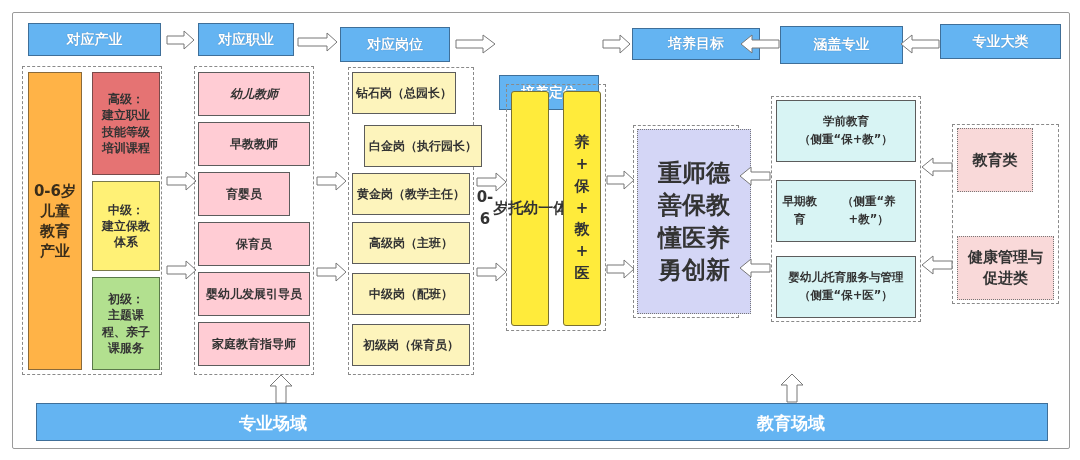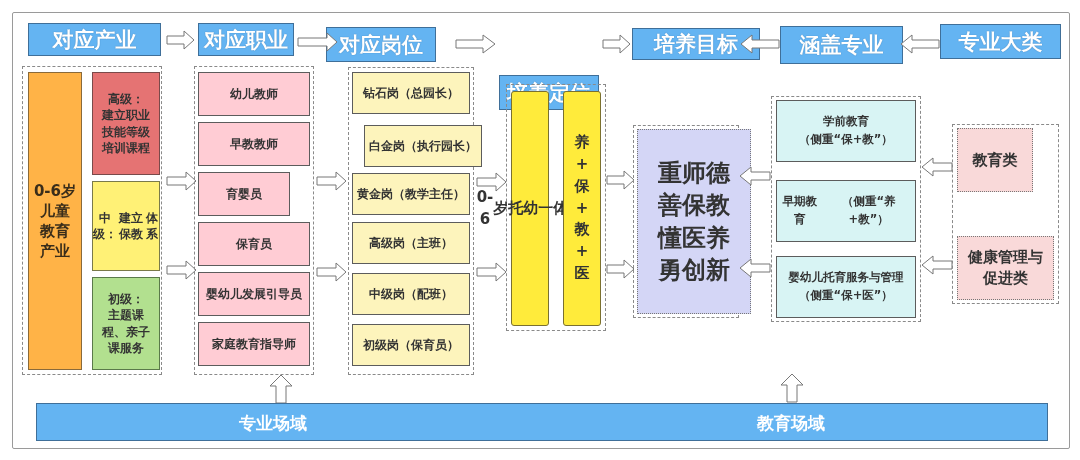--- a/index.html
+++ b/index.html
@@ -1,41 +1,41 @@
 <!DOCTYPE html>
 <html><head>
 <meta charset="utf-8">
 <style>
   * { box-sizing: border-box; margin: 0; padding: 0; }
   body { width: 1080px; height: 460px; background: #ffffff; position: relative; overflow: hidden;
          font-family: "DejaVu Sans", "Liberation Sans", sans-serif; }
   .frame { position: absolute; left: 12px; top: 12px; width: 1058px; height: 437px;
            border: 1px solid #9a9a9a; border-radius: 2px; background: #fff; }
   .hdr { position: absolute; background: #64b4f2; border: 1px solid #3f6f99; color: #fff;
-         font-weight: bold; font-size: 21px; display: flex; align-items: center; justify-content: center;
+         font-weight: bold; font-size: 14px; display: flex; align-items: center; justify-content: center;
          text-shadow: 0 0 1px #2a6ea8; }
   .dash { position: absolute; border: 1px dashed #8a8a8a; }
   .box { position: absolute; display: flex; align-items: center; justify-content: center; text-align: center;
          color: #333; font-weight: bold; border: 1px solid #5c5c5c; }
   .pink { background: #ffccd4; font-size: 12px; }
   .ylw { background: #fdf4bc; font-size: 12px; }
   .cyan { background: #d8f4f4; font-size: 11.5px; line-height: 1.55; }
   .bar { position: absolute; left: 36px; top: 403px; width: 1012px; height: 38px; background: #64b4f2;
          border: 1px solid #3f6f99; }
   .bar span { position: absolute; top: 8px; color: #fff; font-weight: bold; font-size: 17px; }
   svg.arrow { position: absolute; overflow: visible; }
 </style>
 </head>
 <body>
 
 <div class="frame"></div>
 
 <div class="hdr" style="left:28px;top:23px;width:133px;height:33px;">对应产业</div>
 <div class="hdr" style="left:198px;top:23px;width:96px;height:33px;">对应职业</div>
-<div class="hdr" style="left:326px;top:27px;width:110px;height:35px;">对应岗位</div>
+<div class="hdr" style="left:340px;top:27px;width:110px;height:35px;">对应岗位</div>
 <div class="hdr" style="left:499px;top:27px;width:100px;height:35px;margin-top:48px;">培养定位</div>
 <div class="hdr" style="left:632px;top:28px;width:128px;height:32px;">培养目标</div>
 <div class="hdr" style="left:780px;top:26px;width:123px;height:38px;">涵盖专业</div>
 <div class="hdr" style="left:940px;top:24px;width:121px;height:35px;">专业大类</div>
 
 <svg class="arrow" style="left:166px;top:30px;" width="30" height="20">
     <path d="M1 6 H18 V1 L28 10 L18 19 V14 H1 Z" fill="#fff" stroke="#777" stroke-width="1"></path>
   </svg>
 <svg class="arrow" style="left:297px;top:32px;" width="42" height="20">
     <path d="M1 6 H30 V1 L40 10 L30 19 V14 H1 Z" fill="#fff" stroke="#777" stroke-width="1"></path>
@@ -59,56 +59,56 @@
   <div>儿童</div>
   <div>教育</div>
   <div>产业</div>
 </div>
 <div class="box" style="left:92px;top:72px;width:68px;height:103px;background:#e57373;border-color:#7a4a4a;font-size:12px;line-height:1.35;flex-direction:column;color:#333;">
   <div>高级：</div>
   <div>建立职业</div>
   <div>技能等级</div>
   <div>培训课程</div>
 </div>
-<div class="box" style="left:92px;top:181px;width:68px;height:90px;background:#fff176;border-color:#7a7a4a;font-size:12px;line-height:1.35;color:#333;">
+<div class="box" style="left:92px;top:181px;width:68px;height:90px;background:#fff176;border-color:#7a7a4a;font-size:12px;line-height:1.35;flex-direction:column;color:#333;">
   <div>中级：</div>
   <div>建立保教</div>
   <div>体系</div>
 </div>
 <div class="box" style="left:92px;top:277px;width:68px;height:93px;background:#b2e08f;border-color:#5a7a4a;font-size:12px;line-height:1.35;flex-direction:column;color:#333;">
   <div>初级：</div>
   <div>主题课</div>
   <div>程、亲子</div>
   <div>课服务</div>
 </div>
 
 <svg class="arrow" style="left:166px;top:171px;" width="32" height="20">
     <path d="M1 6 H20 V1 L30 10 L20 19 V14 H1 Z" fill="#fff" stroke="#777"></path>
   </svg>
 <svg class="arrow" style="left:166px;top:260px;" width="32" height="20">
     <path d="M1 6 H20 V1 L30 10 L20 19 V14 H1 Z" fill="#fff" stroke="#777"></path>
   </svg>
 
 <div class="dash" style="left:194px;top:66px;width:120px;height:309px;"></div>
-<div class="box pink" style="left:198px;top:72px;width:112px;height:44px;">幼儿教师</div>
+<div class="box pink" style="left:198px;top:72px;width:112px;height:44px;font-style:italic;">幼儿教师</div>
 <div class="box pink" style="left:198px;top:122px;width:112px;height:44px;">早教教师</div>
 <div class="box pink" style="left:198px;top:172px;width:92px;height:44px;">育婴员</div>
 <div class="box pink" style="left:198px;top:222px;width:112px;height:44px;">保育员</div>
 <div class="box pink" style="left:198px;top:272px;width:112px;height:44px;">婴幼儿发展引导员</div>
 <div class="box pink" style="left:198px;top:322px;width:112px;height:44px;">家庭教育指导师</div>
 
 <svg class="arrow" style="left:316px;top:171px;" width="32" height="20">
     <path d="M1 6 H20 V1 L30 10 L20 19 V14 H1 Z" fill="#fff" stroke="#777"></path>
   </svg>
 <svg class="arrow" style="left:316px;top:262px;" width="32" height="20">
     <path d="M1 6 H20 V1 L30 10 L20 19 V14 H1 Z" fill="#fff" stroke="#777"></path>
   </svg>
 
 <div class="dash" style="left:348px;top:67px;width:126px;height:308px;"></div>
-<div class="box ylw" style="left:352px;top:72px;width:118px;height:42px;">钻石岗（总园长）</div>
+<div class="box ylw" style="left:352px;top:72px;width:104px;height:42px;">钻石岗（总园长）</div>
 <div class="box ylw" style="left:364px;top:125px;width:118px;height:42px;">白金岗（执行园长）</div>
 <div class="box ylw" style="left:352px;top:173px;width:118px;height:42px;">黄金岗（教学主任）</div>
 <div class="box ylw" style="left:352px;top:222px;width:118px;height:42px;">高级岗（主班）</div>
 <div class="box ylw" style="left:352px;top:273px;width:118px;height:42px;">中级岗（配班）</div>
 <div class="box ylw" style="left:352px;top:324px;width:118px;height:42px;">初级岗（保育员）</div>
 
 <svg class="arrow" style="left:476px;top:172px;" width="32" height="20">
     <path d="M1 6 H20 V1 L30 10 L20 19 V14 H1 Z" fill="#fff" stroke="#777"></path>
   </svg>
 <svg class="arrow" style="left:476px;top:262px;" width="32" height="20">

